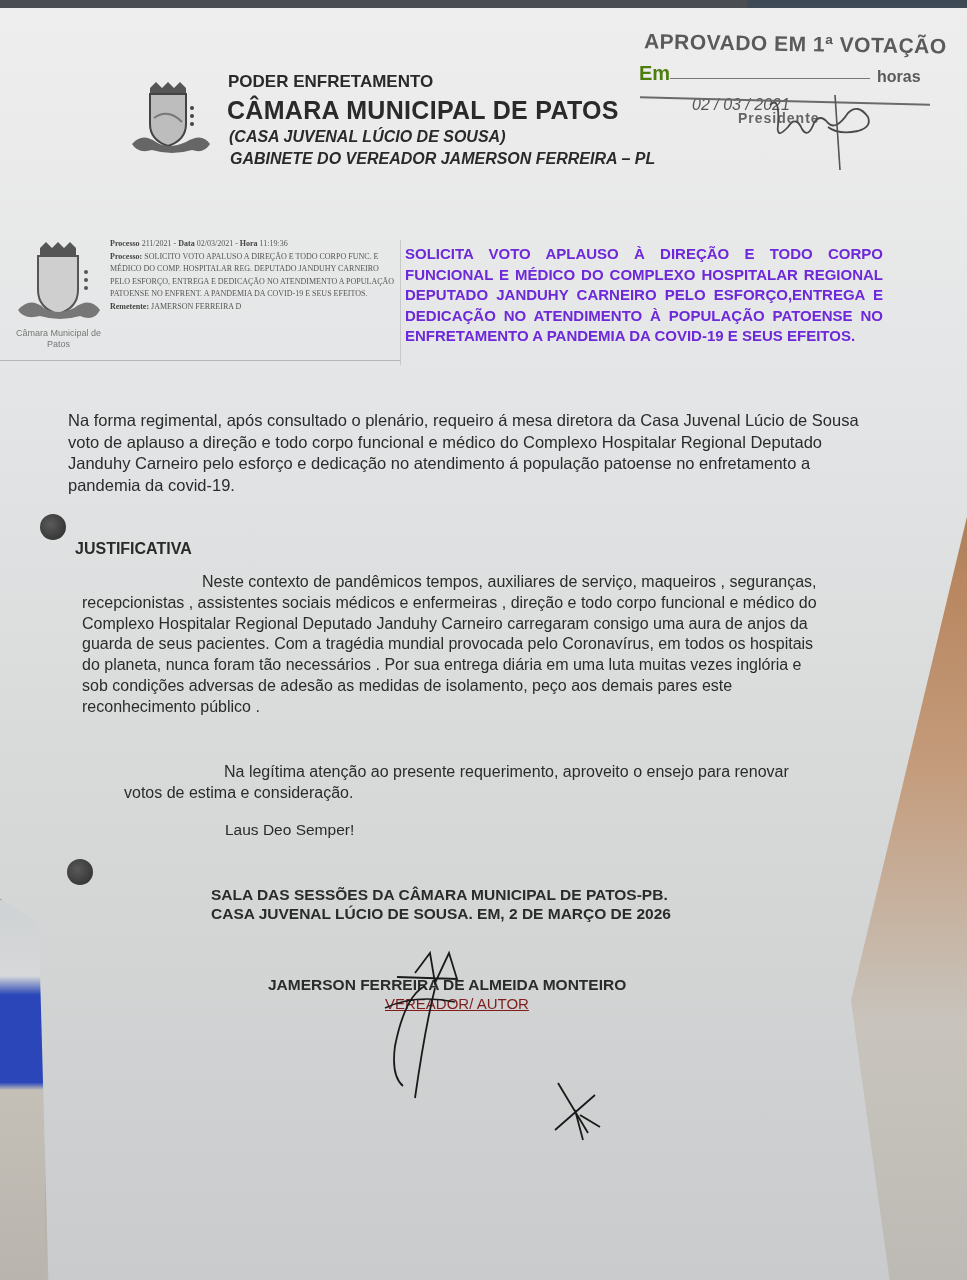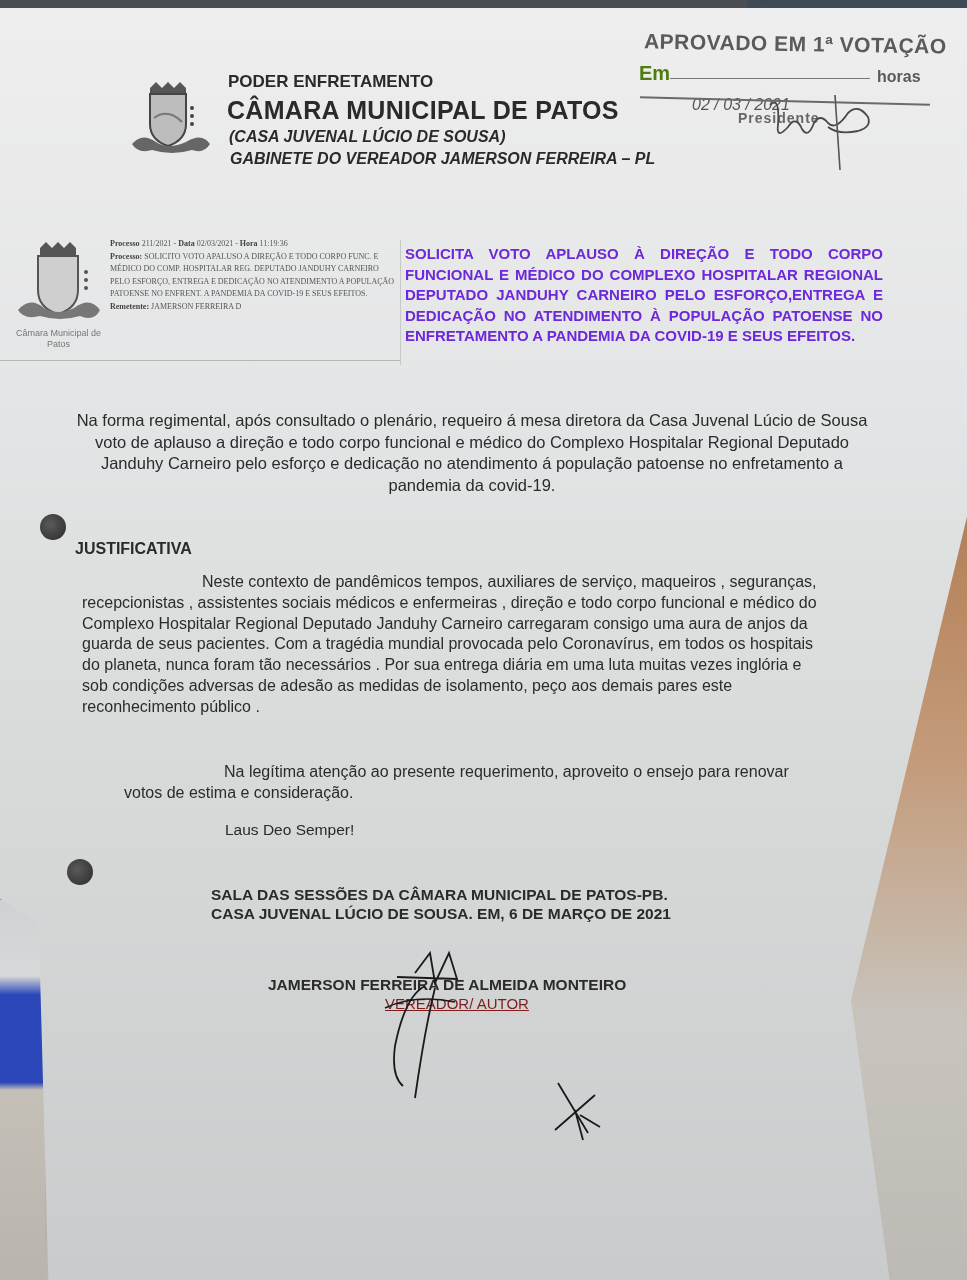--- a/index.html
+++ b/index.html
@@ -43,21 +43,21 @@
   .proto { left:110px; top:238px; font-family:"Liberation Serif", serif; font-size:8px; color:#555; line-height:12.5px; white-space:normal; width:290px; }
   .proto b { color:#444; }
   .proto-label { left:6px; top:328px; font-size:9px; color:#777; text-align:center; line-height:11px; width:105px; white-space:normal; }
   .proto-line { position:absolute; left:0; top:360px; width:400px; height:1px; background:#b5b5b5; }
   .proto-vline { position:absolute; left:400px; top:240px; width:1px; height:125px; background:#c8c8c8; }
 
   
   .subject { left:405px; top:244px; width:478px; font-size:15px; font-weight:bold; line-height:20.5px; white-space:normal; text-align:justify; text-align-last:left; color:#6d28d9; }
 
   
-  .p-intro { left:68px; top:410px; width:808px; font-size:16.5px; line-height:21.5px; white-space:normal; color:#2b2b2b;text-align:center; }
+  .p-intro { left:68px; top:410px; width:808px; font-size:16.5px; line-height:21.5px; white-space:normal; color:#2b2b2b; }
   .just-title { left:75px; top:540px; font-size:16px; font-weight:bold; }
   .p-just { left:82px; top:572px; width:745px; font-size:16px; line-height:20.8px; white-space:normal; text-indent:120px; color:#2b2b2b; }
   .p-close { left:124px; top:762px; width:690px; font-size:16px; line-height:20.5px; white-space:normal; text-indent:100px; color:#2b2b2b; }
   .laus { left:225px; top:821px; font-size:15.5px; }
 
   .sala1 { left:211px; top:886px; font-size:15.5px; font-weight:bold; }
   .sala2 { left:211px; top:905px; font-size:15.5px; font-weight:bold; }
 
   .sig-name { left:268px; top:976px; font-size:15.5px; font-weight:bold; }
   .sig-role { left:385px; top:995px; font-size:15px; color:#7f1d1d;text-decoration:underline; }
@@ -131,21 +131,21 @@
 <div class="hole" style="left:40px;top:514px;"></div>
 
 <div class="txt just-title">JUSTIFICATIVA</div>
 <div class="txt p-just">Neste contexto de pandêmicos tempos,  auxiliares de serviço, maqueiros , seguranças, recepcionistas , assistentes sociais médicos e enfermeiras , direção e todo corpo funcional e médico  do Complexo  Hospitalar Regional Deputado Janduhy Carneiro carregaram consigo uma aura de anjos da guarda de seus pacientes. Com a tragédia mundial provocada pelo Coronavírus, em todos os hospitais do planeta, nunca foram tão necessários  . Por sua entrega diária em uma luta muitas vezes inglória e sob condições adversas de adesão as medidas de isolamento, peço aos demais pares este reconhecimento  público .</div>
 <div class="txt p-close">Na legítima atenção ao presente requerimento, aproveito o ensejo para renovar votos de estima e  consideração.</div>
 <div class="txt laus">Laus Deo Semper!</div>
 
 <div class="hole" style="left:67px;top:859px;"></div>
 
 <div class="txt sala1">SALA DAS SESSÕES DA CÂMARA MUNICIPAL DE PATOS-PB.</div>
-<div class="txt sala2">CASA JUVENAL LÚCIO DE SOUSA. EM, 6 DE MARÇO DE 2021</div>
+<div class="txt sala2">CASA JUVENAL LÚCIO DE SOUSA. EM, 2 DE MARÇO DE 2026</div>
 
 <div class="txt sig-name">JAMERSON FERREIRA DE ALMEIDA MONTEIRO</div>
 <div class="txt sig-role">VEREADOR/ AUTOR</div>
 
 <svg class="ink" style="left:375px;top:948px;" width="120" height="150">
   <path d="M40 25 l15 -20 l5 30 l14 -30 l8 26 l-60 -2" fill="none" stroke="#1a1a1a" stroke-width="1.8"></path>
   <path d="M50 38 q-20 10 -30 60 q-4 30 8 40" fill="none" stroke="#1a1a1a" stroke-width="1.8"></path>
   <path d="M60 40 q-10 40 -20 110" fill="none" stroke="#1a1a1a" stroke-width="1.8"></path>
   <path d="M10 60 q30 -14 70 -6" fill="none" stroke="#1a1a1a" stroke-width="1.5"></path>
 </svg>

